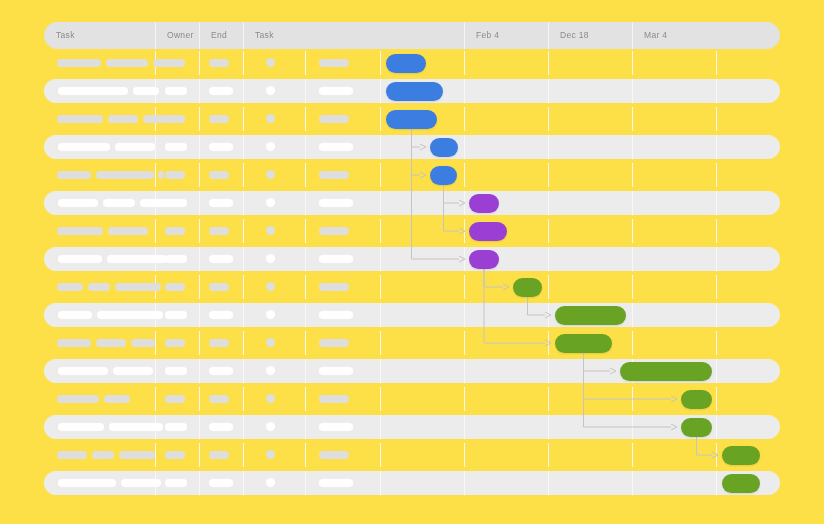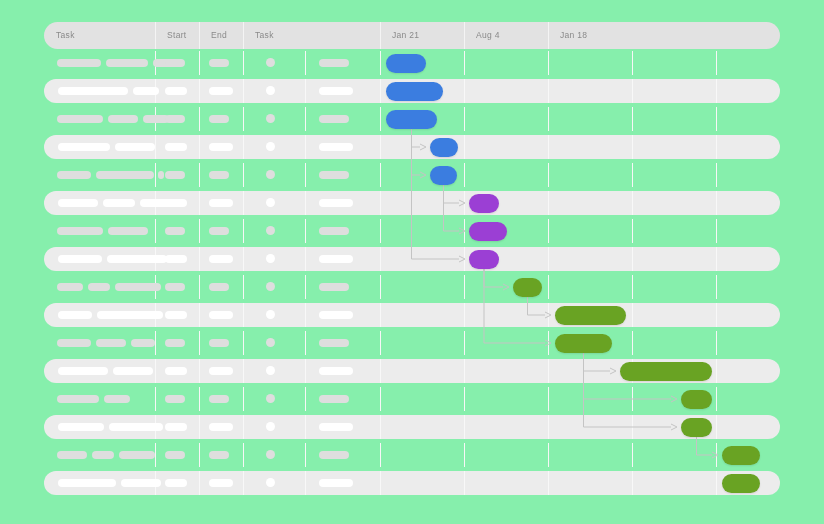--- a/index.html
+++ b/index.html
@@ -6,21 +6,21 @@
   html, body {
     margin: 0;
     padding: 0;
     background: #f2f2f2;
     font-family: "Liberation Sans", sans-serif;
   }
   #app {
     position: relative;
     width: 824px;
     height: 524px;
-    background: #86efac;
+    background: #fde047;
     overflow: hidden;
   }
   
   #header-row {
     position: absolute;
     left: 44px;
     top: 22px;
     width: 736px;
     height: 27px;
     background: #e2e2e2;
@@ -112,26 +112,26 @@
   #arrows-layer { z-index: 1; }
   #bars-layer { z-index: 2; }
 </style>
 </head>
 <body>
 
 <div id="app">
 
   <div id="header-row">
       <div class="hdr-cell" style="left: 0px; width: 111px;">Task</div>
-      <div class="hdr-cell divider" style="left: 111px; width: 44px;">Start</div>
+      <div class="hdr-cell divider" style="left: 111px; width: 44px;">Owner</div>
       <div class="hdr-cell divider" style="left: 155px; width: 44px;">End</div>
       <div class="hdr-cell divider" style="left: 199px; width: 62px;">Task</div>
-      <div class="hdr-cell divider" style="left: 336px; width: 84px;">Jan 21</div>
-      <div class="hdr-cell divider" style="left: 420px; width: 84px;">Aug 4</div>
-      <div class="hdr-cell divider" style="left: 504px; width: 84px;">Jan 18</div>
+      <div class="hdr-cell divider" style="left: 420px; width: 84px;">Feb 4</div>
+      <div class="hdr-cell divider" style="left: 504px; width: 84px;">Dec 18</div>
+      <div class="hdr-cell divider" style="left: 588px; width: 84px;">Mar 4</div>
     </div>
 
   <div id="grid-body">
       <div class="row" style="top: 0px;">
         <div class="colsep" style="left: 111px;"></div>
         <div class="colsep" style="left: 155px;"></div>
         <div class="colsep" style="left: 199px;"></div>
         <div class="colsep" style="left: 261px;"></div>
         <div class="colsep" style="left: 336px;"></div>
         <div class="colsep" style="left: 420px;"></div>

